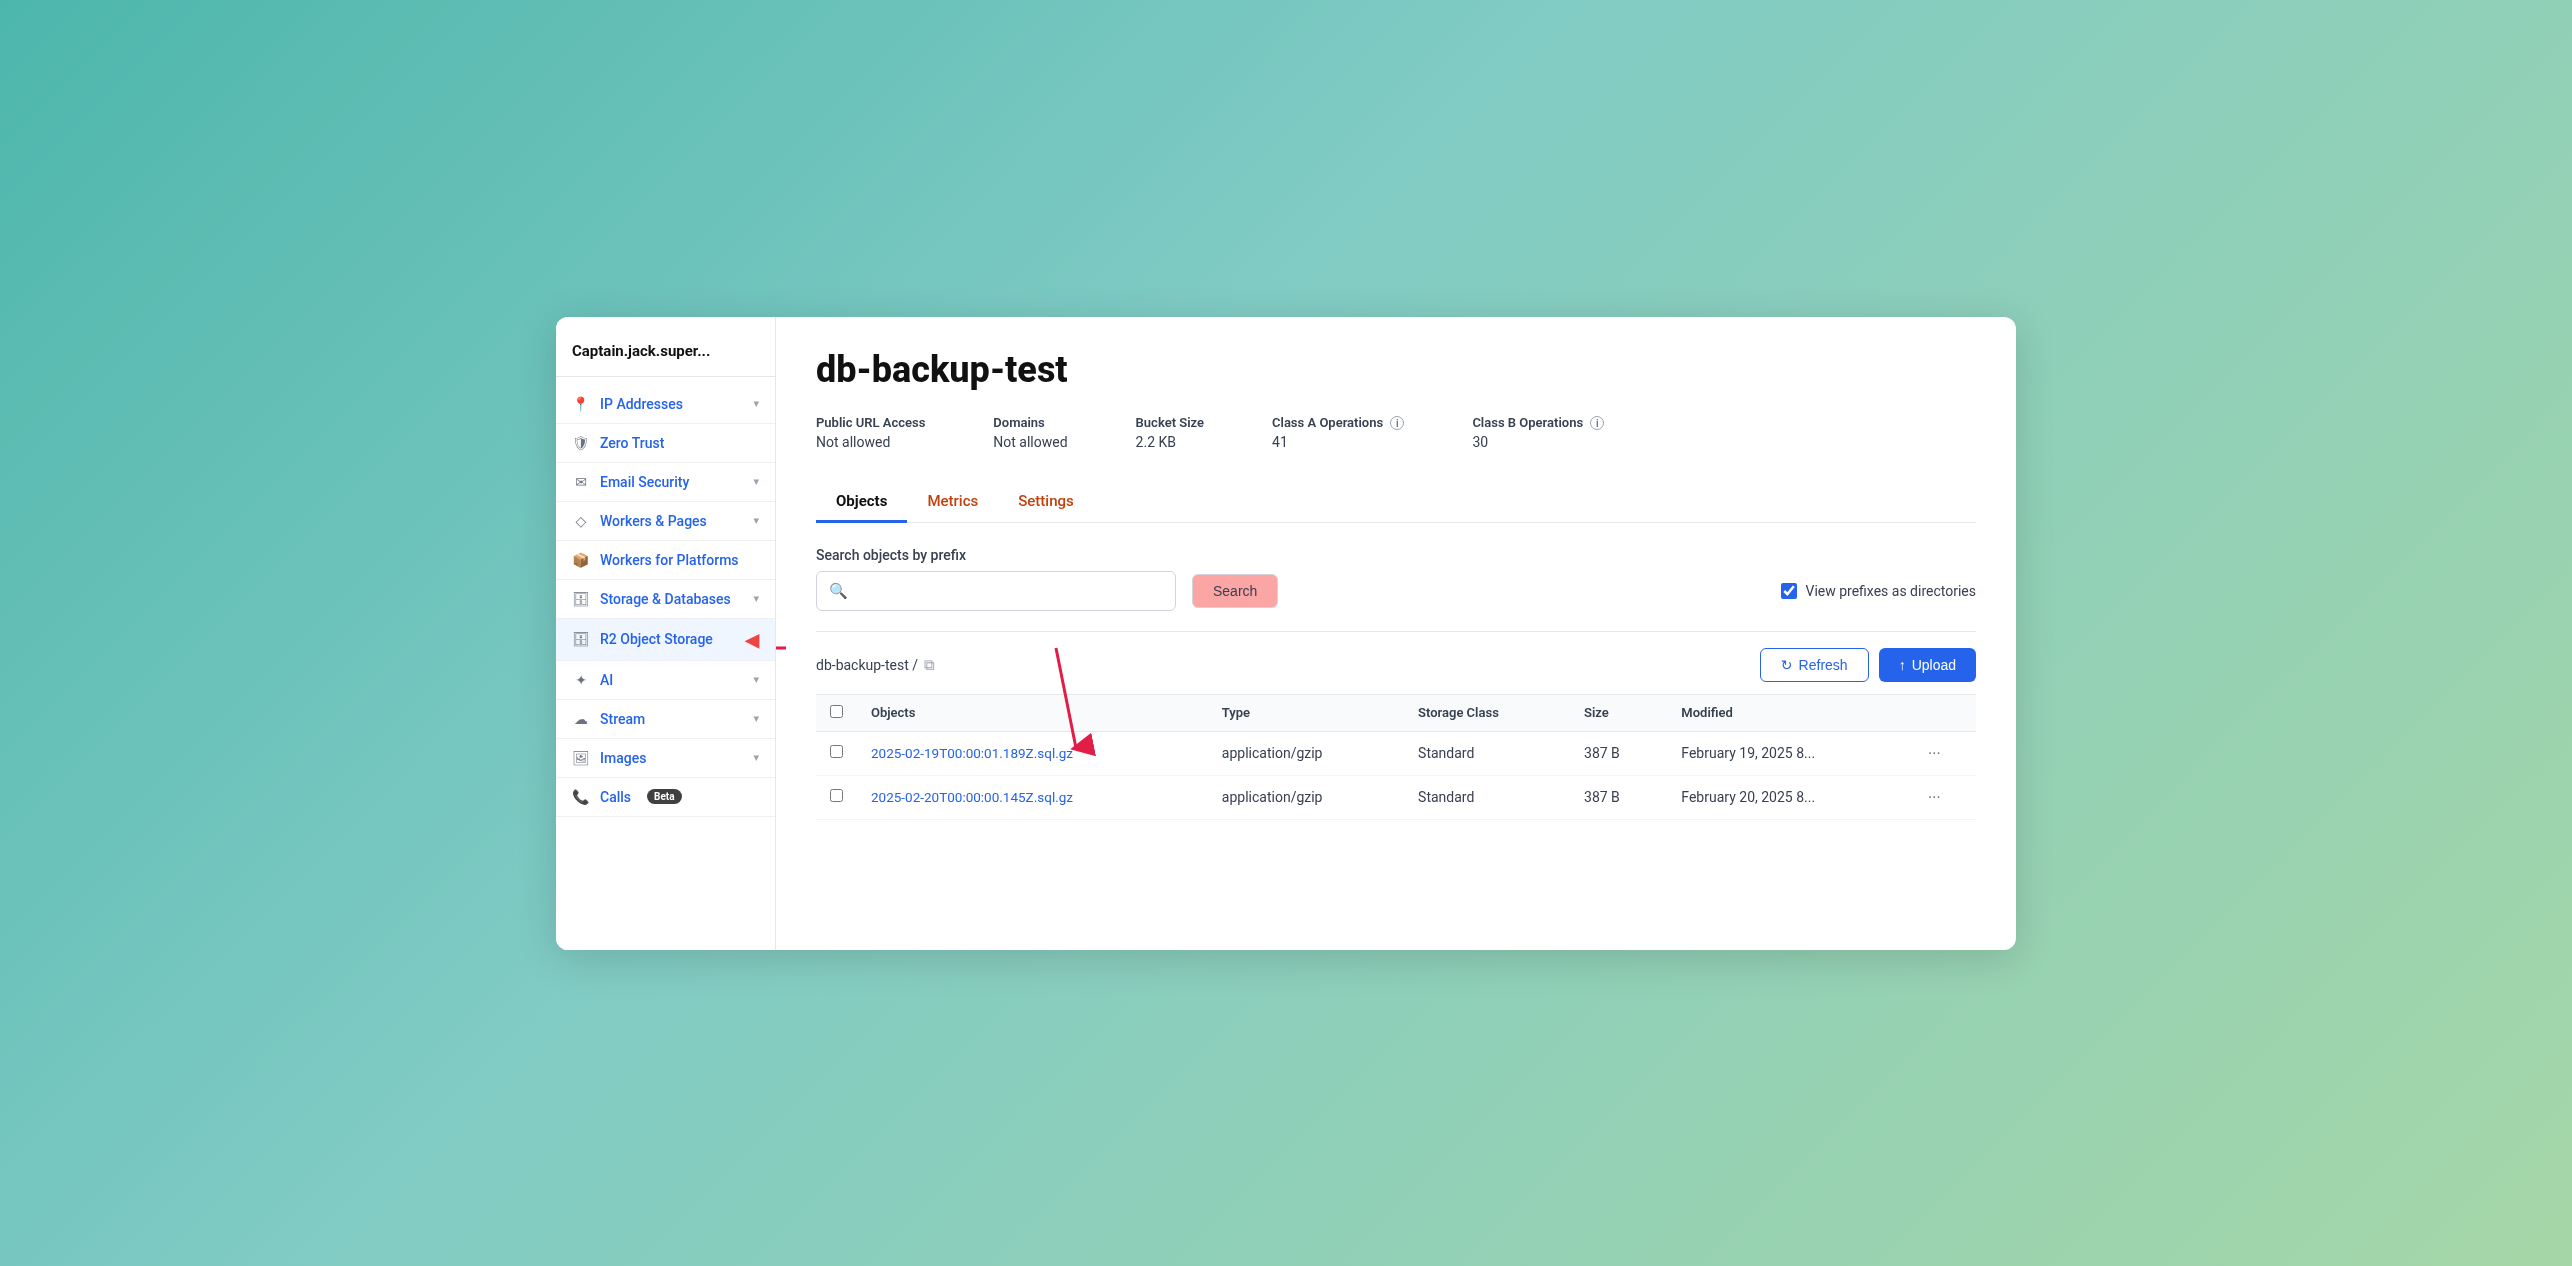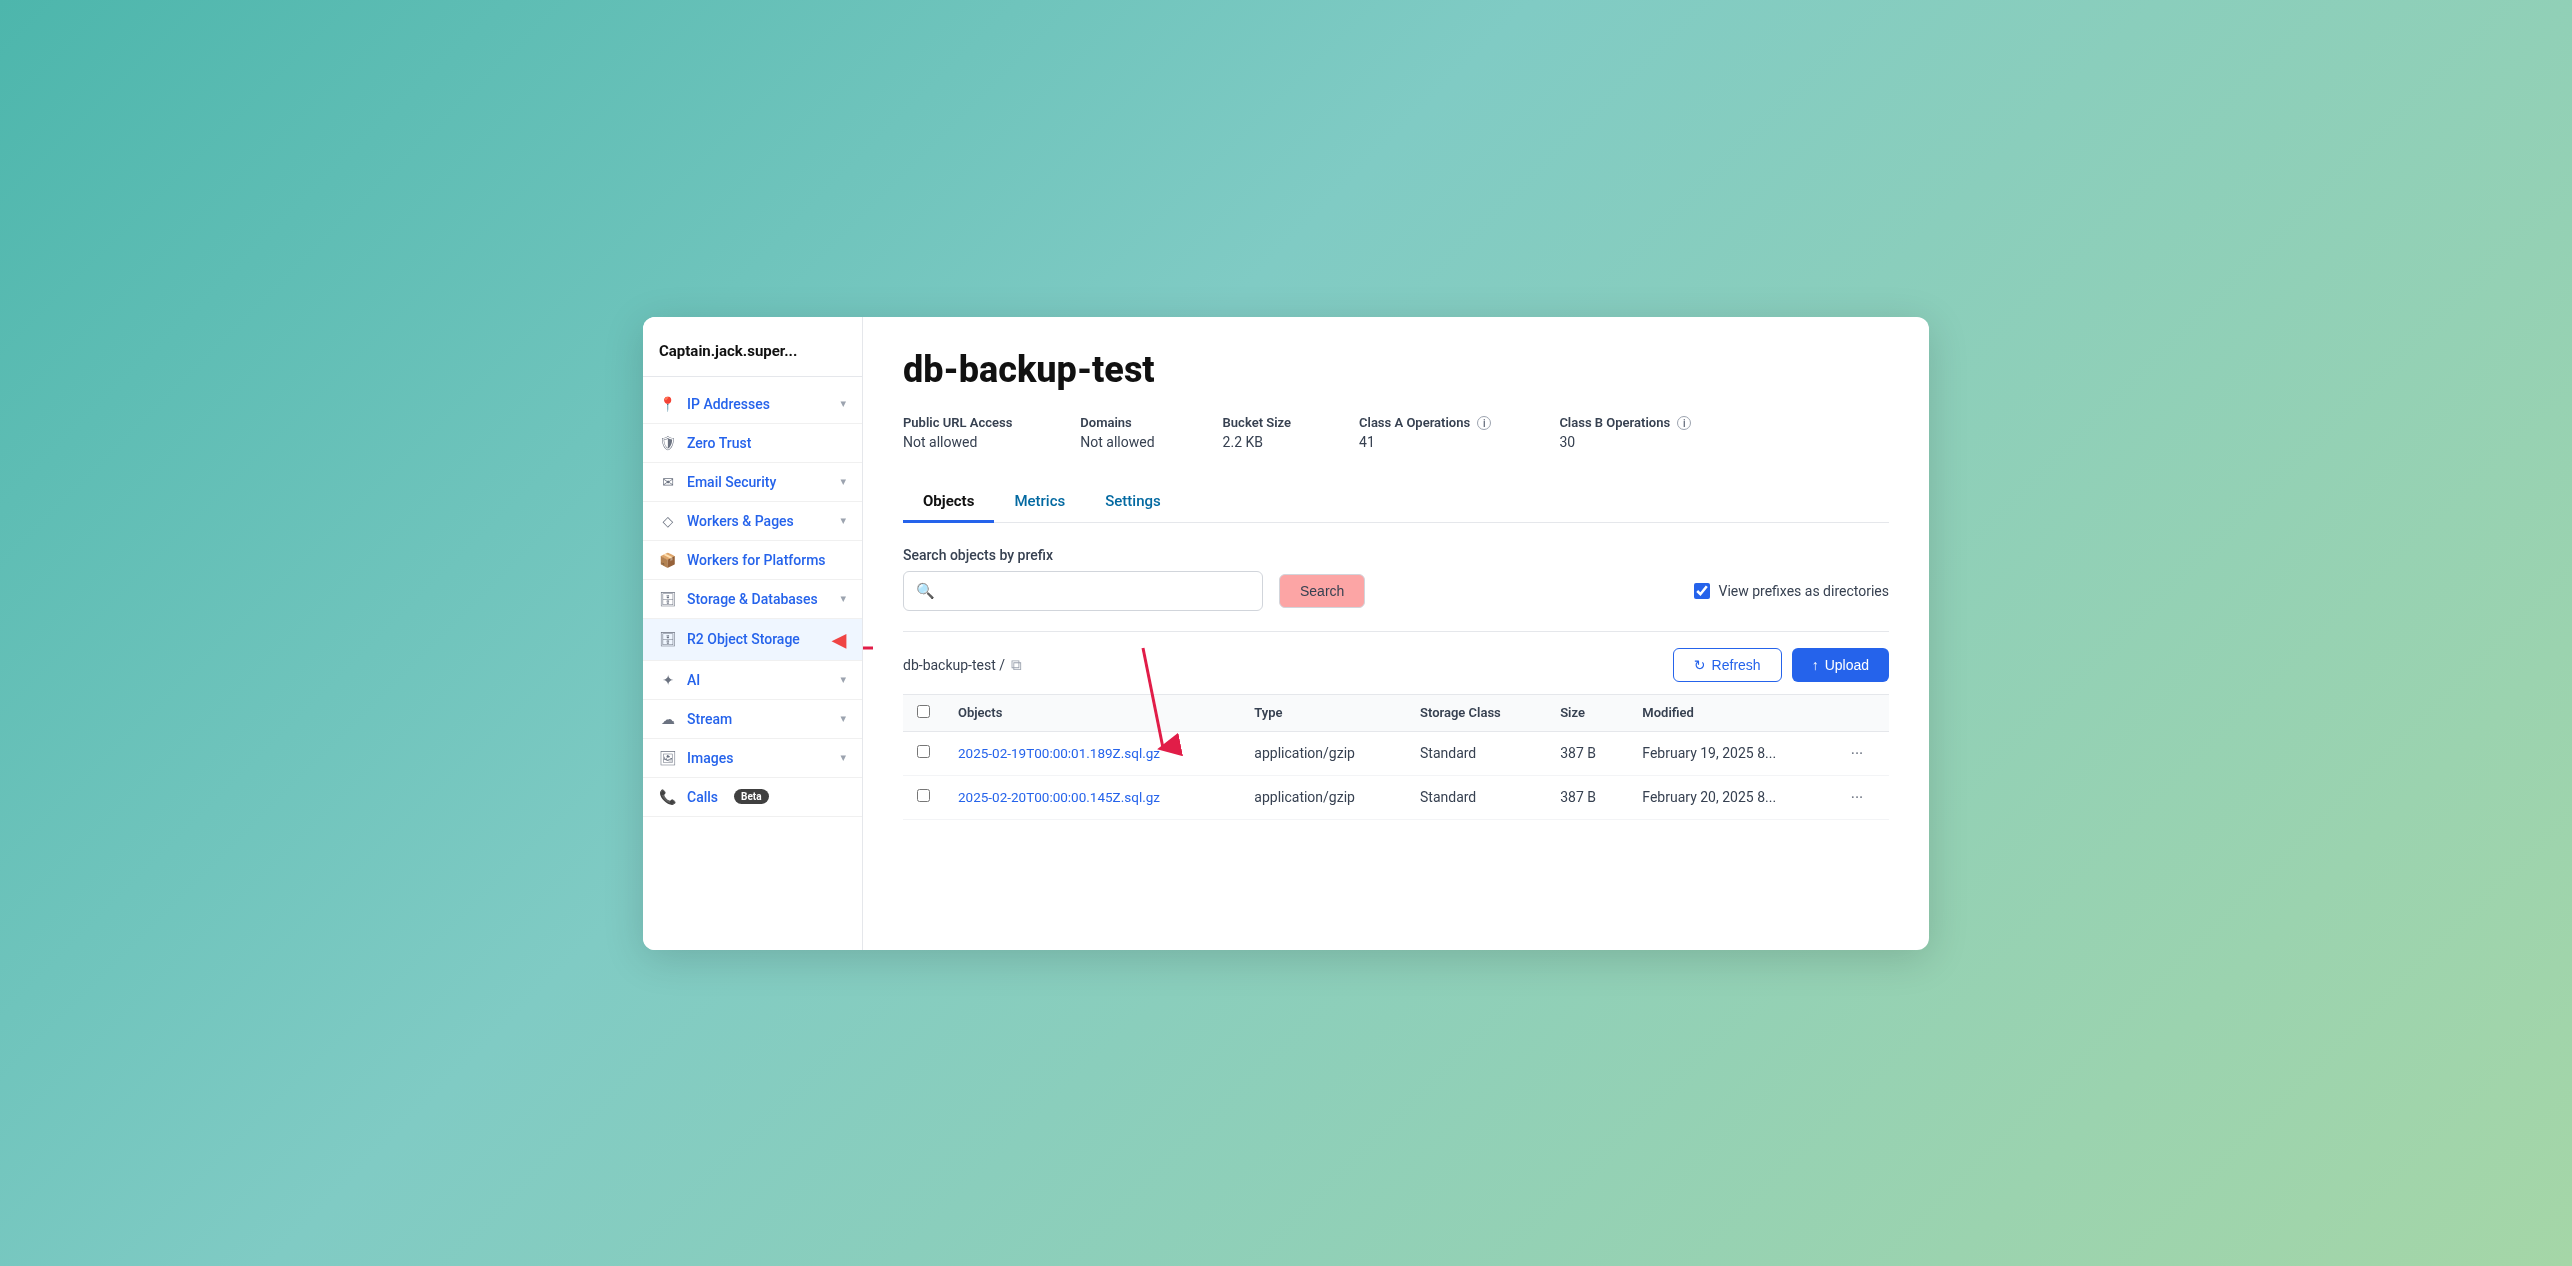--- a/index.html
+++ b/index.html
@@ -10,21 +10,21 @@
       display: flex;
       align-items: center;
       justify-content: center;
       padding: 20px;
     }
     .app-container {
       background: white;
       border-radius: 12px;
       overflow: hidden;
       display: flex;
-      width: 1286px;
+      width: 1460px;
       min-height: 633px;
       box-shadow: 0 8px 40px rgba(0,0,0,0.15);
     }
     
     .sidebar {
       width: 220px;
       min-width: 220px;
       border-right: 1px solid #e5e7eb;
       background: white;
       display: flex;
@@ -130,21 +130,21 @@
     
     .tabs-row {
       display: flex;
       gap: 0;
       border-bottom: 1px solid #e5e7eb;
       margin-bottom: 24px;
     }
     .tab {
       padding: 10px 20px;
       font-size: 15px;
-      color: #0369a1;
+      color: #c2410c;
       cursor: pointer;
       border-bottom: 3px solid transparent;
       margin-bottom: -1px;
       font-weight: 500;
     }
     .tab.active {
       color: #111;
       border-bottom: 3px solid #2563eb;
       font-weight: 700;
     }

